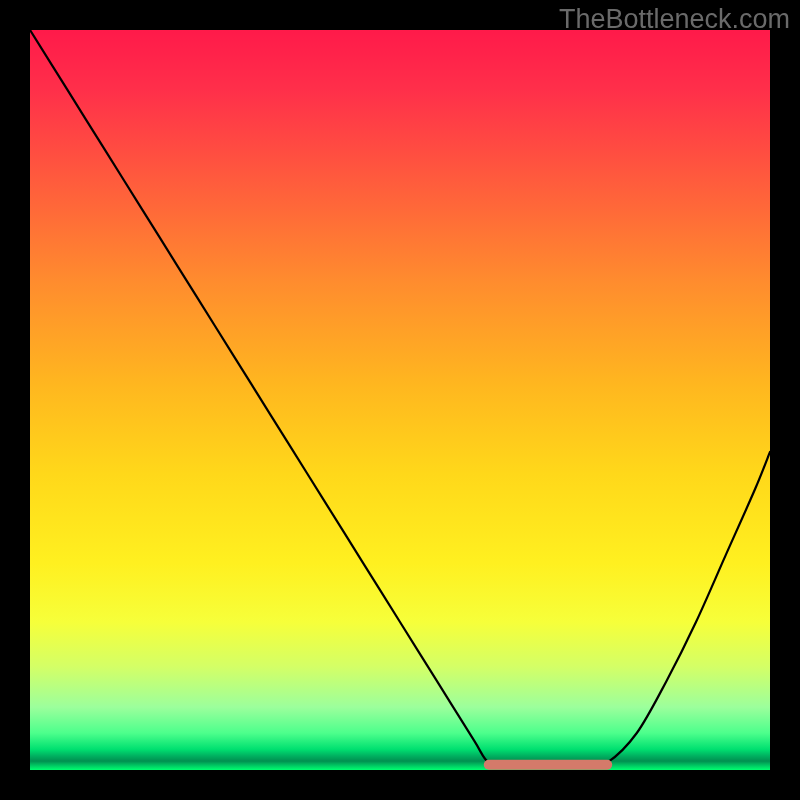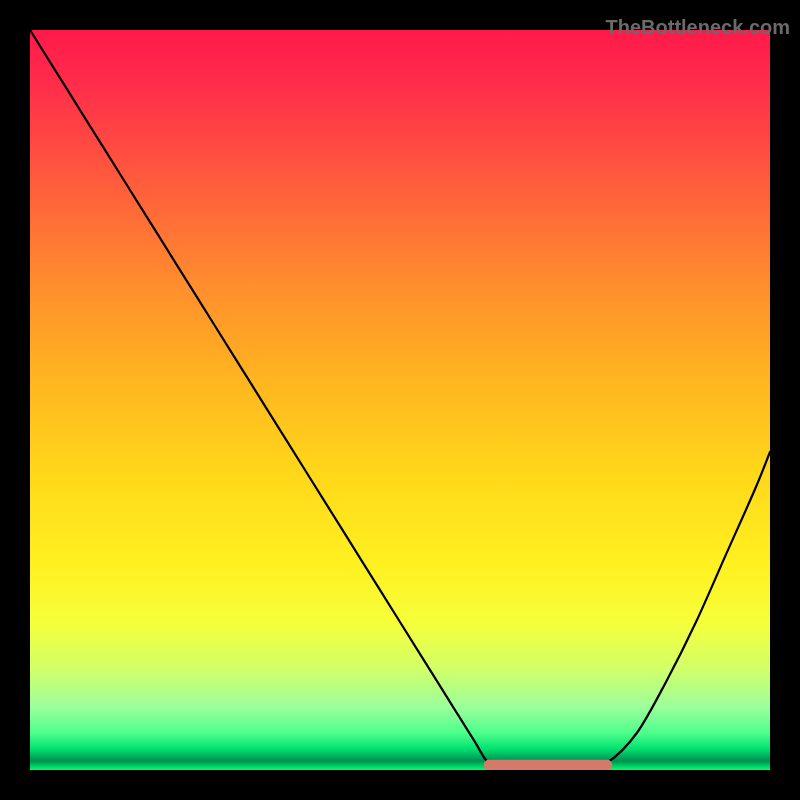--- a/index.html
+++ b/index.html
@@ -6,24 +6,24 @@
   body {
     width: 800px;
     height: 800px;
     background: #000;
     position: relative;
     font-family: Arial, sans-serif;
     overflow: hidden;
   }
   .watermark {
     position: absolute;
-    top: 16px;
+    top: 4px;
     right: 10px;
-    font-size: 20px;
-    font-weight: bold;
+    font-size: 27px;
+    font-weight: normal;
     color: #6a6a6a;
     z-index: 10;
   }
   .plot-area {
     position: absolute;
     left: 30px;
     top: 30px;
     width: 740px;
     height: 740px;
     overflow: hidden;

